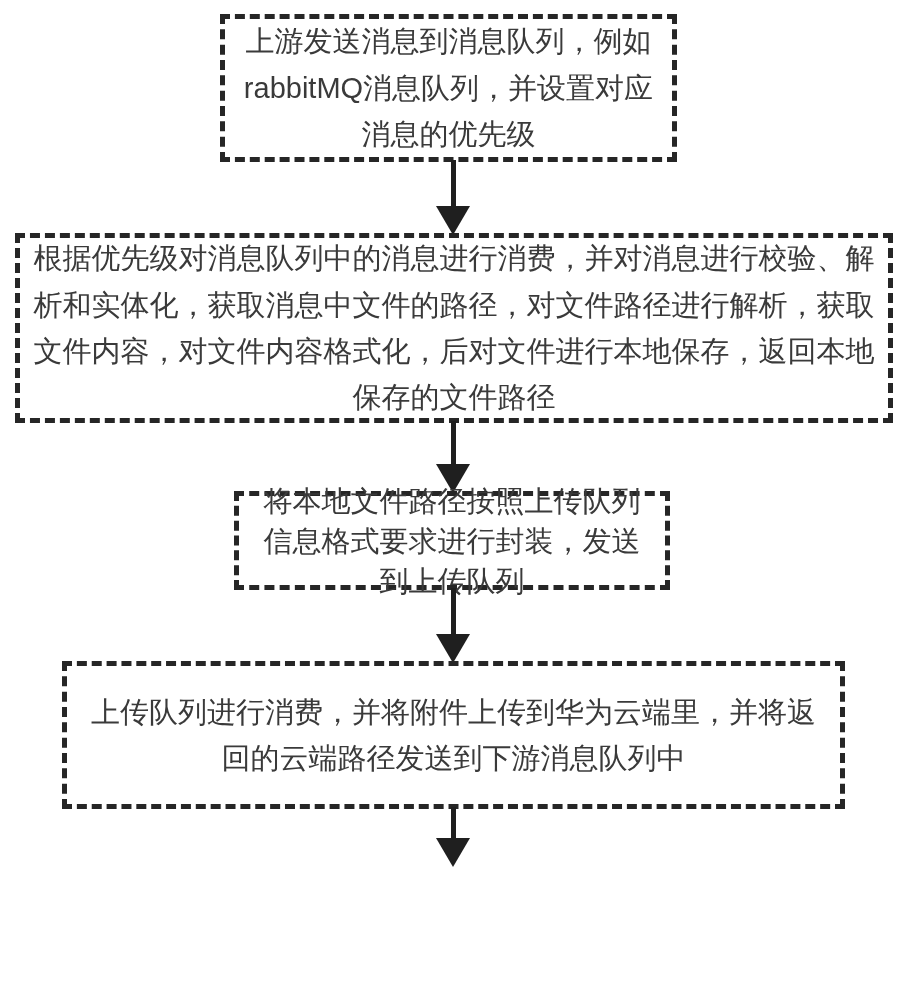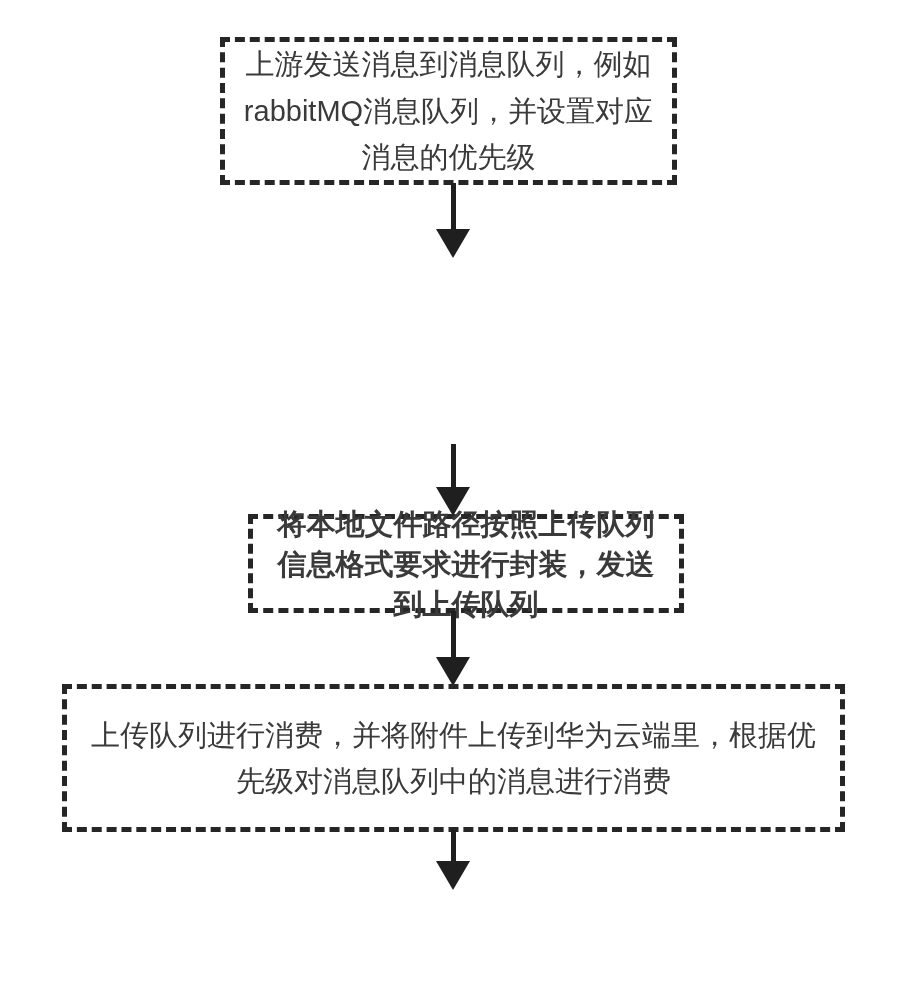--- a/index.html
+++ b/index.html
@@ -11,21 +11,20 @@
     width: 908px;
     height: 1000px;
     position: relative;
     overflow: hidden;
     font-family: "Liberation Sans", "DejaVu Sans", sans-serif;
   }
   .canvas {
     position: absolute;
     inset: 0;
     background: var(--bg, #ffffff);
-    margin-top: 23px;
   }
   .flow-node {
     position: absolute;
     box-sizing: border-box;
     border: 5px dashed var(--border-color, #262626);
     background: transparent;
     display: flex;
     align-items: center;
     justify-content: center;
     text-align: center;
@@ -33,21 +32,21 @@
     font-size: 29px;
     line-height: 1.6;
     overflow: visible;
   }
   .flow-node .node-text {
     width: 100%;
     word-break: break-word;
   }
   .node-1 { left: 220px; top: 14px;  width: 457px; height: 148px; padding: 0 6px; }
   .node-2 { left: 15px;  top: 233px; width: 878px; height: 190px; padding: 0; }
-  .node-3 { left: 248px; top: 491px; width: 436px; height: 99px;  padding: 0 12px; line-height: 40px; font-weight: bold; }
+  .node-3 { left: 234px; top: 491px; width: 436px; height: 99px;  padding: 0 12px; line-height: 40px; }
   .node-4 { left: 62px;  top: 661px; width: 783px; height: 148px; padding: 0 12px; }
   .node-5 { left: 143px; top: 864px; width: 625px; height: 113px; padding: 0 25px; }
 
   .flow-arrow {
     position: absolute;
     width: 34px;
     display: flex;
     flex-direction: column;
     align-items: center;
   }
@@ -75,37 +74,40 @@
 
   <div class="flow-node node-1">
     <div class="node-text">上游发送消息到消息队列，例如rabbitMQ消息队列，并设置对应消息的优先级</div>
   </div>
 
   <div class="flow-arrow arrow-1">
     <div class="arrow-stem"></div>
     <div class="arrow-head"></div>
   </div>
 
+  <div class="flow-node node-2">
+    <div class="node-text">根据优先级对消息队列中的消息进行消费，并对消息进行校验、解析和实体化，获取消息中文件的路径，对文件路径进行解析，获取文件内容，对文件内容格式化，后对文件进行本地保存，返回本地保存的文件路径</div>
+  </div>
 
   <div class="flow-arrow arrow-2">
     <div class="arrow-stem"></div>
     <div class="arrow-head"></div>
   </div>
 
   <div class="flow-node node-3">
     <div class="node-text">将本地文件路径按照上传队列信息格式要求进行封装，发送到上传队列</div>
   </div>
 
   <div class="flow-arrow arrow-3">
     <div class="arrow-stem"></div>
     <div class="arrow-head"></div>
   </div>
 
   <div class="flow-node node-4">
-    <div class="node-text">上传队列进行消费，并将附件上传到华为云端里，根据优先级对消息队列中的消息进行消费</div>
+    <div class="node-text">上传队列进行消费，并将附件上传到华为云端里，并将返回的云端路径发送到下游消息队列中</div>
   </div>
 
   <div class="flow-arrow arrow-4">
     <div class="arrow-stem"></div>
     <div class="arrow-head"></div>
   </div>
 
 
 </div>
 

